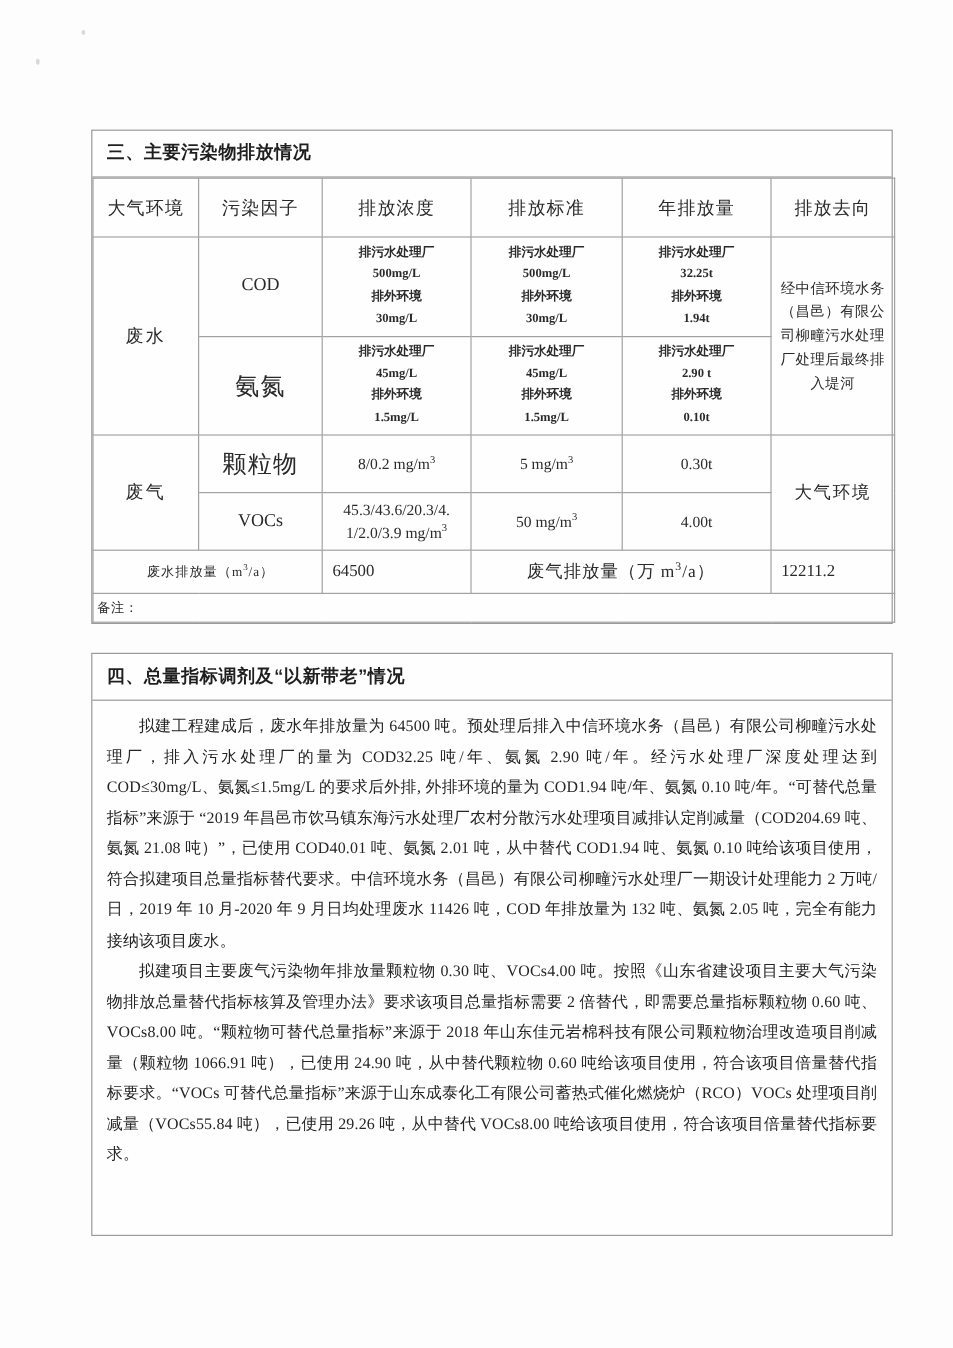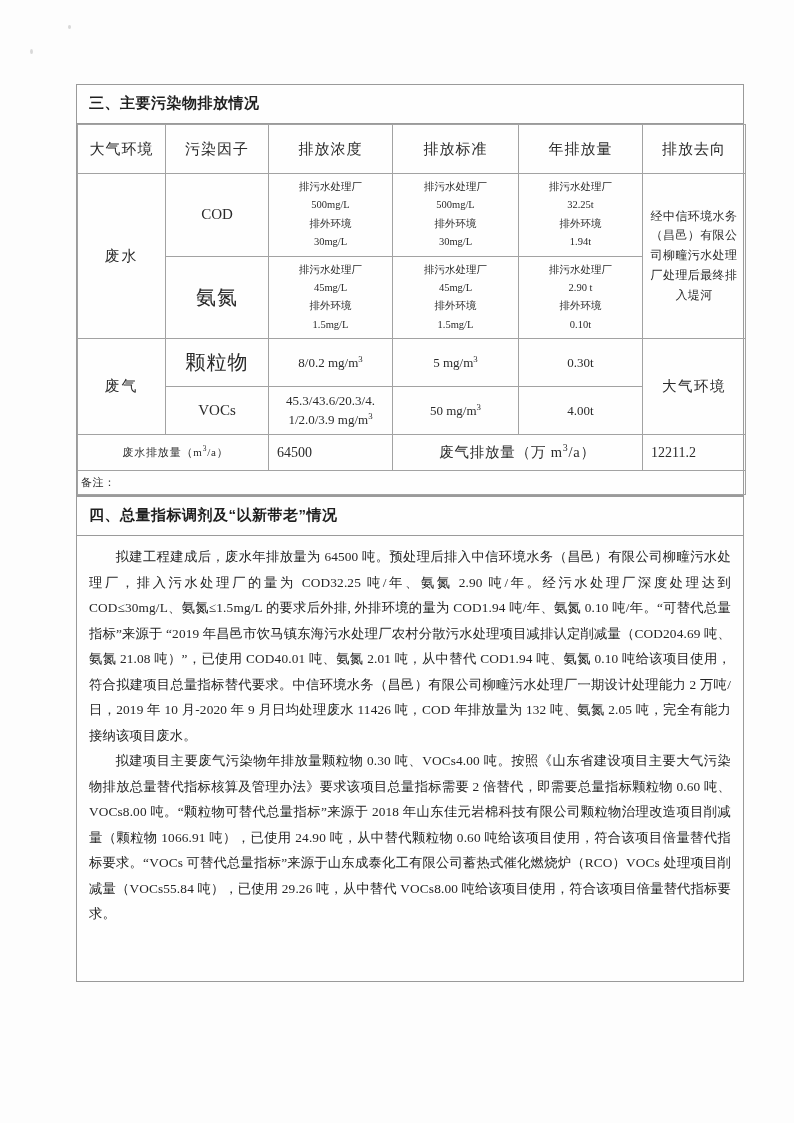--- a/index.html
+++ b/index.html
@@ -39,20 +39,21 @@
     left: 76px;
     top: 84px;
     width: 668px;
   }
 
   
   .box {
     border: 1px solid #9a9a9a;
     background: #fefefe;
     box-sizing: border-box;
+    margin-top: 24px;
   }
 
   .section-heading {
     font-family: "Liberation Sans", "DejaVu Sans", sans-serif;
     font-weight: bold;
     font-size: 15px;
     letter-spacing: .5px;
     padding: 9px 12px 10px 12px;
     color: #1f1f1f;
     border-bottom: 1px solid #9a9a9a;
@@ -95,21 +96,21 @@
   }
   .en-label {
     font-size: 15px;
     font-family: "Liberation Serif", serif;
   }
   .stack {
     font-size: 10.5px;
     line-height: 1.75;
     color: #3a3a3a;
   }
-  .stack div { white-space: nowrap; }
+  .stack div { white-space: nowrap; font-weight: bold; }
   .val {
     font-size: 13px;
   }
   .dest-text {
     font-size: 12px;
     line-height: 1.65;
     letter-spacing: .4px;
     padding: 2px 6px;
   }
   .dest-air {

